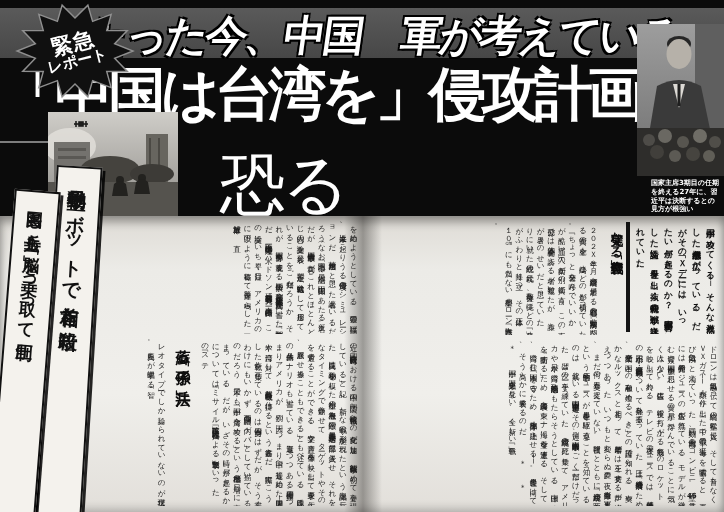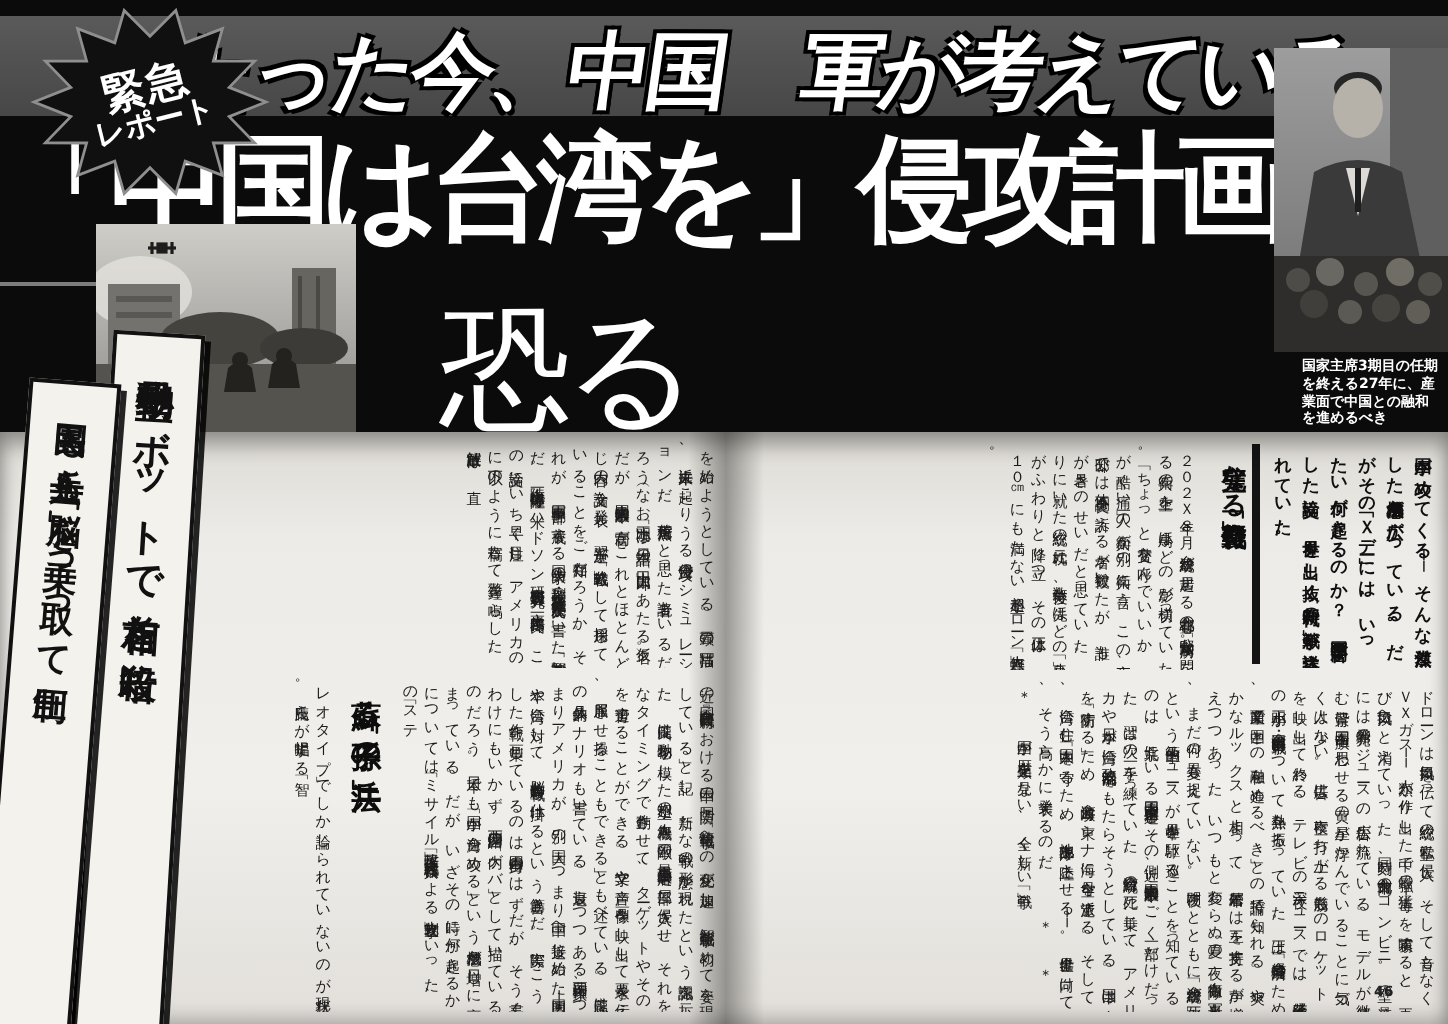--- a/index.html
+++ b/index.html
@@ -186,21 +186,21 @@
       <circle cx="28" cy="112" r="7" fill="#6a6862"></circle>
       <circle cx="46" cy="118" r="6" fill="#57554f"></circle>
       <circle cx="63" cy="112" r="7" fill="#6f6d66"></circle>
       <circle cx="78" cy="118" r="6" fill="#504e49"></circle>
       <circle cx="20" cy="128" r="7" fill="#413f3b"></circle>
       <circle cx="38" cy="132" r="6" fill="#5c5a54"></circle>
       <circle cx="56" cy="130" r="7" fill="#46443f"></circle>
       <circle cx="72" cy="132" r="6" fill="#605e57"></circle>
     </svg>
   </div>
-  <div class="xi-caption">国家主席3期目の任期を終える27年に、産業面で中国との融和を進めるべき</div>
+  <div class="xi-caption">国家主席3期目の任期を終える27年に、習近平は決断するとの見方が根強い</div>
 
   <div class="badge">
     <svg width="122" height="102" viewBox="0 0 122 102">
       <polygon id="starburst-poly" points="119.0,51.0 100.6,58.3 113.3,71.4 92.7,71.5 97.2,87.7 78.6,80.6 73.9,96.8 61.0,83.9 48.1,96.8 43.4,80.6 24.8,87.7 29.3,71.5 8.7,71.4 21.4,58.3 3.0,51.0 21.4,43.7 8.7,30.6 29.3,30.5 24.8,14.3 43.4,21.4 48.1,5.2 61.0,18.1 73.9,5.2 78.6,21.4 97.2,14.3 92.7,30.5 113.3,30.6 100.6,43.7" fill="#101010" stroke="#8f8f8f" stroke-width="1.4"></polygon>
     </svg>
     <div class="badge-text">
       <span class="badge-l1">緊急</span>
       <span class="badge-l2">レポート</span>
     </div>
   </div>

